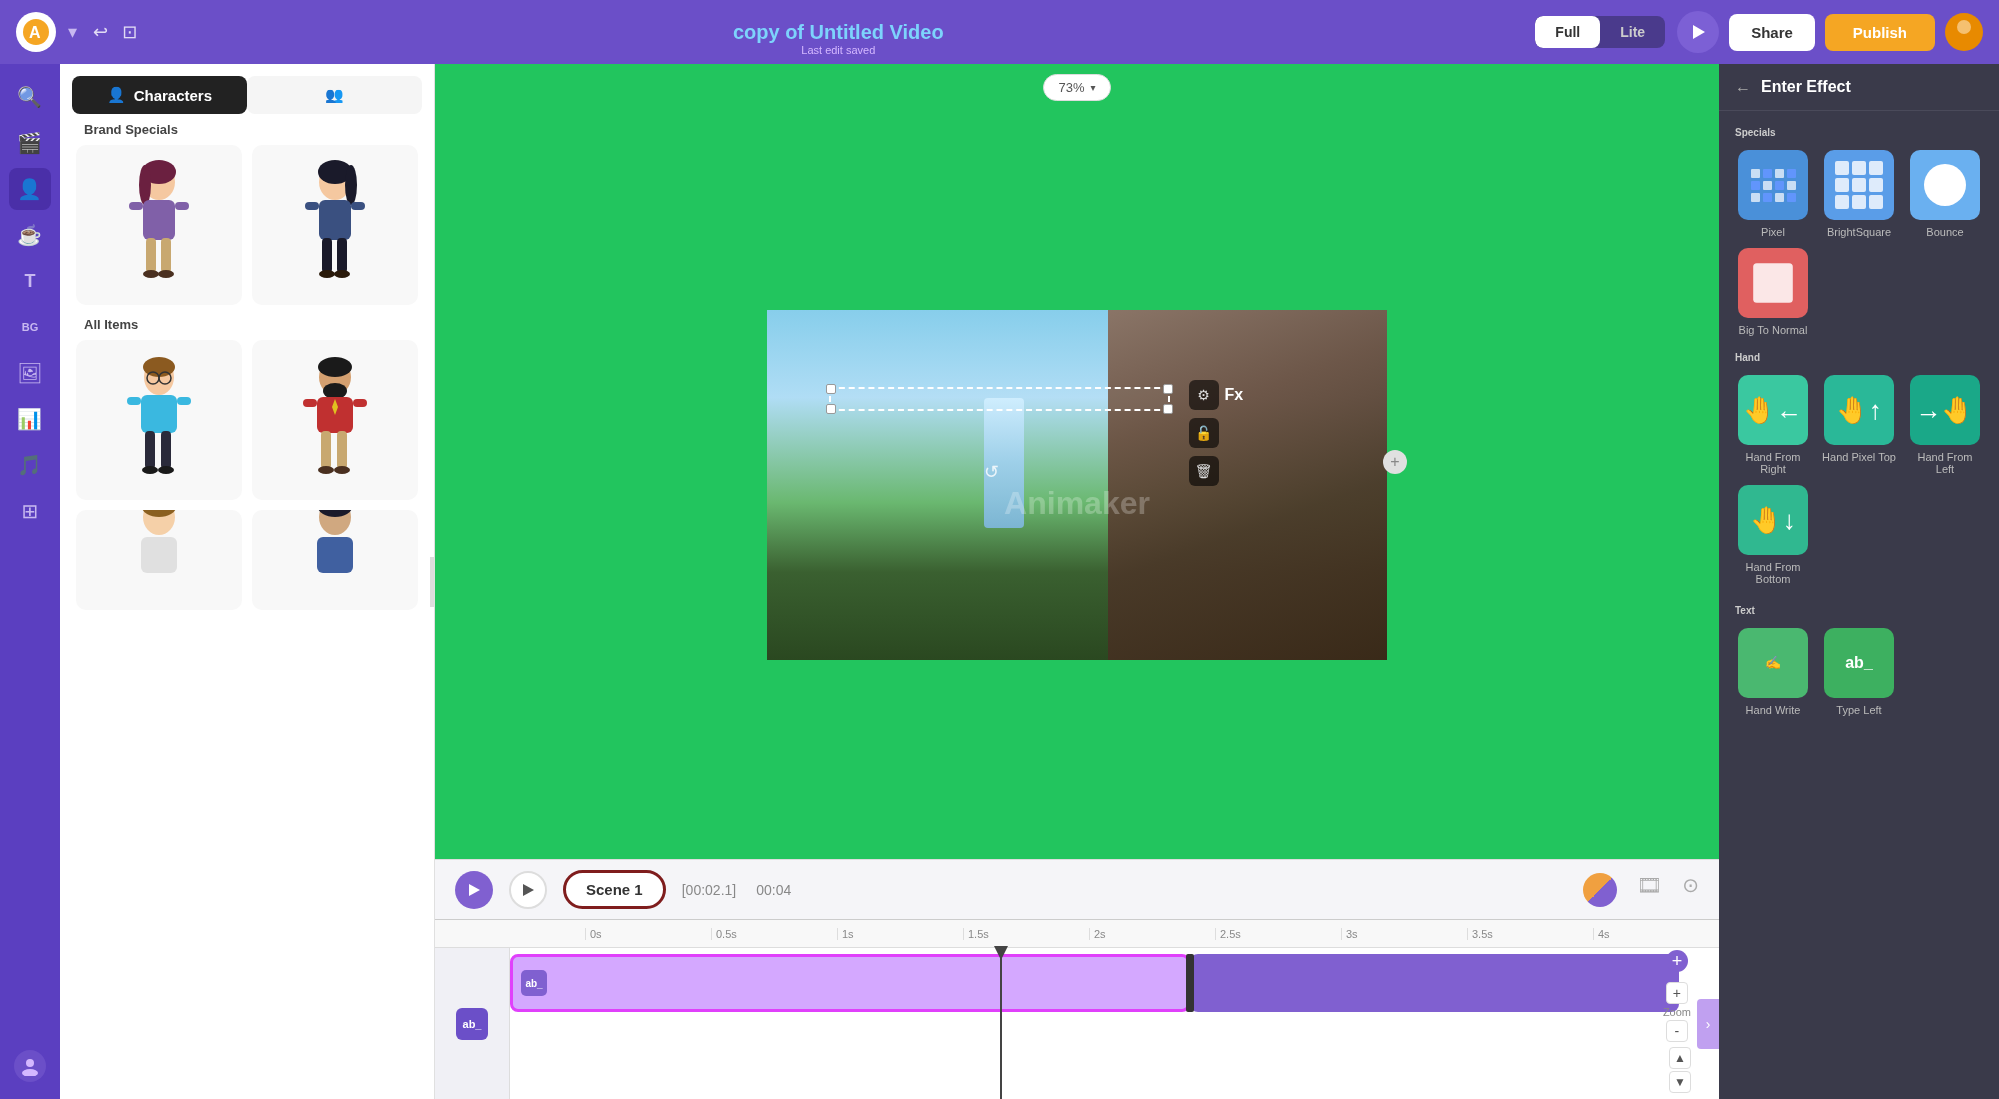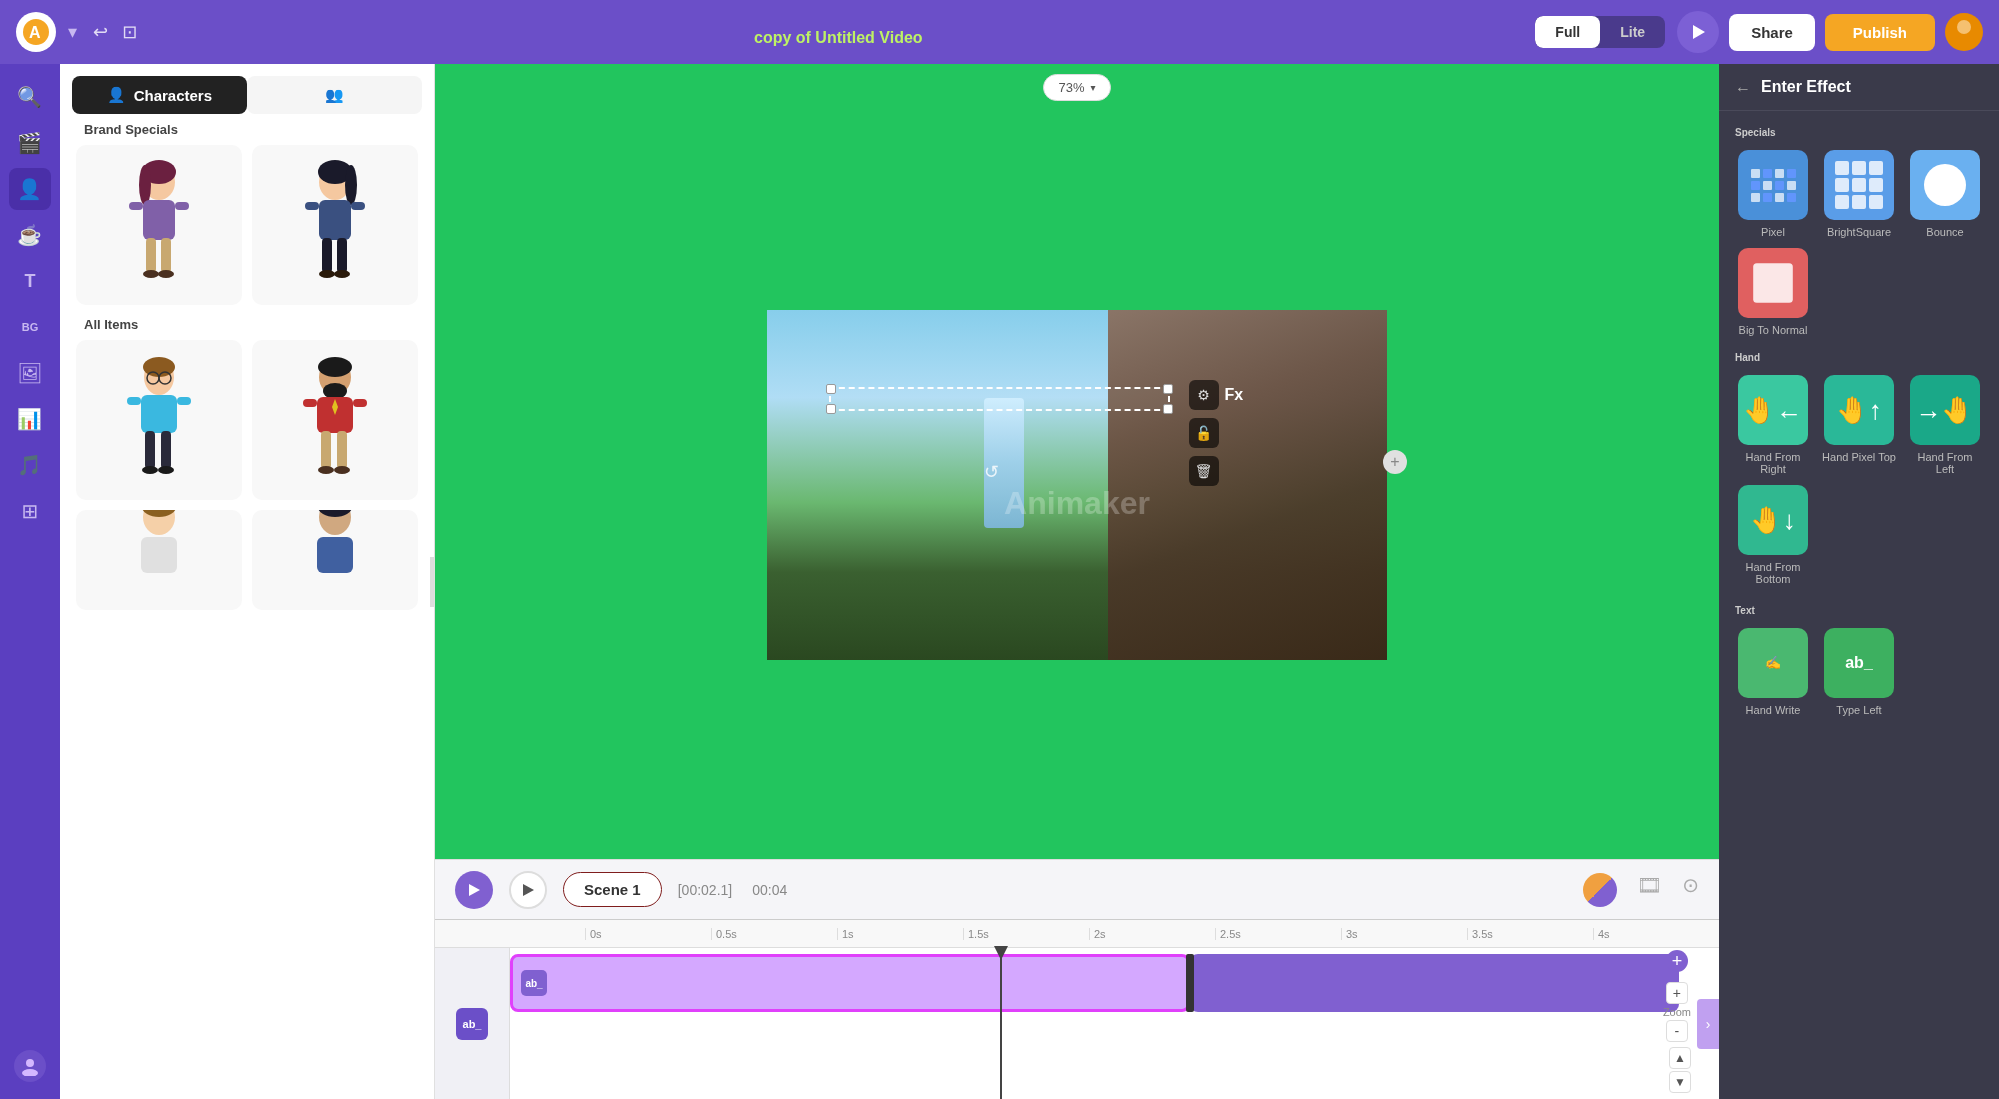--- a/index.html
+++ b/index.html
@@ -8,21 +8,21 @@
     
     .topbar {
       display: flex; align-items: center; background: #6b4fc8; height: 64px;
       padding: 0 16px; gap: 12px; position: relative;
     }
     .topbar-logo { width: 40px; height: 40px; background: #fff; border-radius: 50%; display:flex; align-items:center; justify-content:center; flex-shrink:0; }
     .topbar-logo svg { width:28px; height:28px; }
     .topbar-undo-redo { display:flex; gap:6px; }
     .topbar-undo-redo button { background:none; border:none; color:#fff; font-size:18px; cursor:pointer; padding:4px; opacity:0.8; }
     .topbar-title { flex:1; text-align:center; }
-    .topbar-title h1 { color:#bef264; font-size:16px; font-weight:600;margin-top:12px; }
+    .topbar-title h1 { color:#7dd3fc; font-size:20px; font-weight:600;margin-top:12px; }
     .topbar-title p { color:#d4b8ff; font-size:11px; }
     .topbar-fullite { display:flex; background:#4a3a8c; border-radius:8px; overflow:hidden; }
     .topbar-fullite button { padding:8px 20px; border:none; cursor:pointer; font-size:14px; font-weight:600; }
     .topbar-fullite .btn-full { background:#fff; color:#333; border-radius:8px; }
     .topbar-fullite .btn-lite { background:transparent; color:#ccc; }
     .topbar-actions { display:flex; align-items:center; gap:10px; }
     .btn-play-top { width:42px; height:42px; background:#7c60d5; border-radius:50%; border:none; cursor:pointer; display:flex;align-items:center;justify-content:center; }
     .btn-play-top svg { color:#fff; }
     .btn-share { background:#fff; color:#333; border:none; border-radius:8px; padding:10px 22px; font-size:15px; font-weight:600; cursor:pointer; }
     .btn-publish { background:#f5a623; color:#fff; border:none; border-radius:8px; padding:10px 28px; font-size:15px; font-weight:600; cursor:pointer; }
@@ -60,21 +60,21 @@
     .selection-handle { width:10px; height:10px; background:#fff; border:1px solid #999; position:absolute; border-radius:2px; }
     .sh-tl { top:-5px; left:-5px; }
     .sh-tr { top:-5px; right:-5px; }
     .sh-bl { bottom:-5px; left:-5px; }
     .sh-br { bottom:-5px; right:-5px; }
 
     
     .canvas-controls-bar { height:60px; background:#f5f5f8; border-top:1px solid #ddd; display:flex; align-items:center; padding:0 20px; gap:16px; }
     .play-btn { width:38px; height:38px; background:#8060d0; border-radius:50%; border:none; cursor:pointer; display:flex;align-items:center;justify-content:center; color:#fff; }
     .scene-play-btn { width:38px; height:38px; background:#fff; border-radius:50%; border:2px solid #ddd; cursor:pointer; display:flex;align-items:center;justify-content:center; color:#555; }
-    .scene-label { background:#fff; border:1px solid #7f1d1d; border-radius:20px; padding:8px 20px; font-size:15px; font-weight:600; color:#333; }
+    .scene-label { background:#fff; border:3px solid #7f1d1d; border-radius:20px; padding:8px 20px; font-size:15px; font-weight:600; color:#333; }
     .time-info { display:flex; gap:20px; color:#888; font-size:14px; }
     .timeline-icons { display:flex; gap:20px; margin-left:auto; color:#aaa; font-size:18px; }
 
     
     .timeline-area { background:#f0f0f5; border-top:1px solid #ccc; height:180px; position:relative; }
     .timeline-ruler { display:flex; align-items:center; background:#f8f8f8; border-bottom:1px solid #ddd; height:28px; padding-left:75px; }
     .ruler-mark { flex:1; font-size:11px; color:#888; border-left:1px solid #ddd; padding-left:4px; }
     .timeline-track-area { display:flex; height:calc(100% - 28px); position:relative; }
     .track-label { width:75px; background:#f0f0f5; display:flex; align-items:center; justify-content:center; border-right:1px solid #ddd; }
     .track-label-icon { width:32px; height:32px; background:#6b4fc8; border-radius:6px; display:flex;align-items:center;justify-content:center; color:#fff; font-size:13px; }
@@ -112,20 +112,21 @@
         <text x="7" y="20" font-size="16" fill="#fff" font-weight="bold">A</text>
       </svg>
   </div>
   <span style="color:#c8b8f0; font-size:18px; cursor:pointer;">▾</span>
   <div class="topbar-undo-redo">
     <button>↩</button>
     <button>⊡</button>
   </div>
   <div class="topbar-title">
     <h1>copy of Untitled Video</h1>
+    <p>Last edit saved</p>
   </div>
   <div class="topbar-fullite">
     <button class="btn-full">Full</button>
     <button class="btn-lite">Lite</button>
   </div>
   <div class="topbar-actions">
     <div class="btn-play-top">
       <svg width="16" height="16" viewBox="0 0 16 16" fill="white">
           <polygon points="3,1 15,8 3,15"></polygon>
         </svg>

